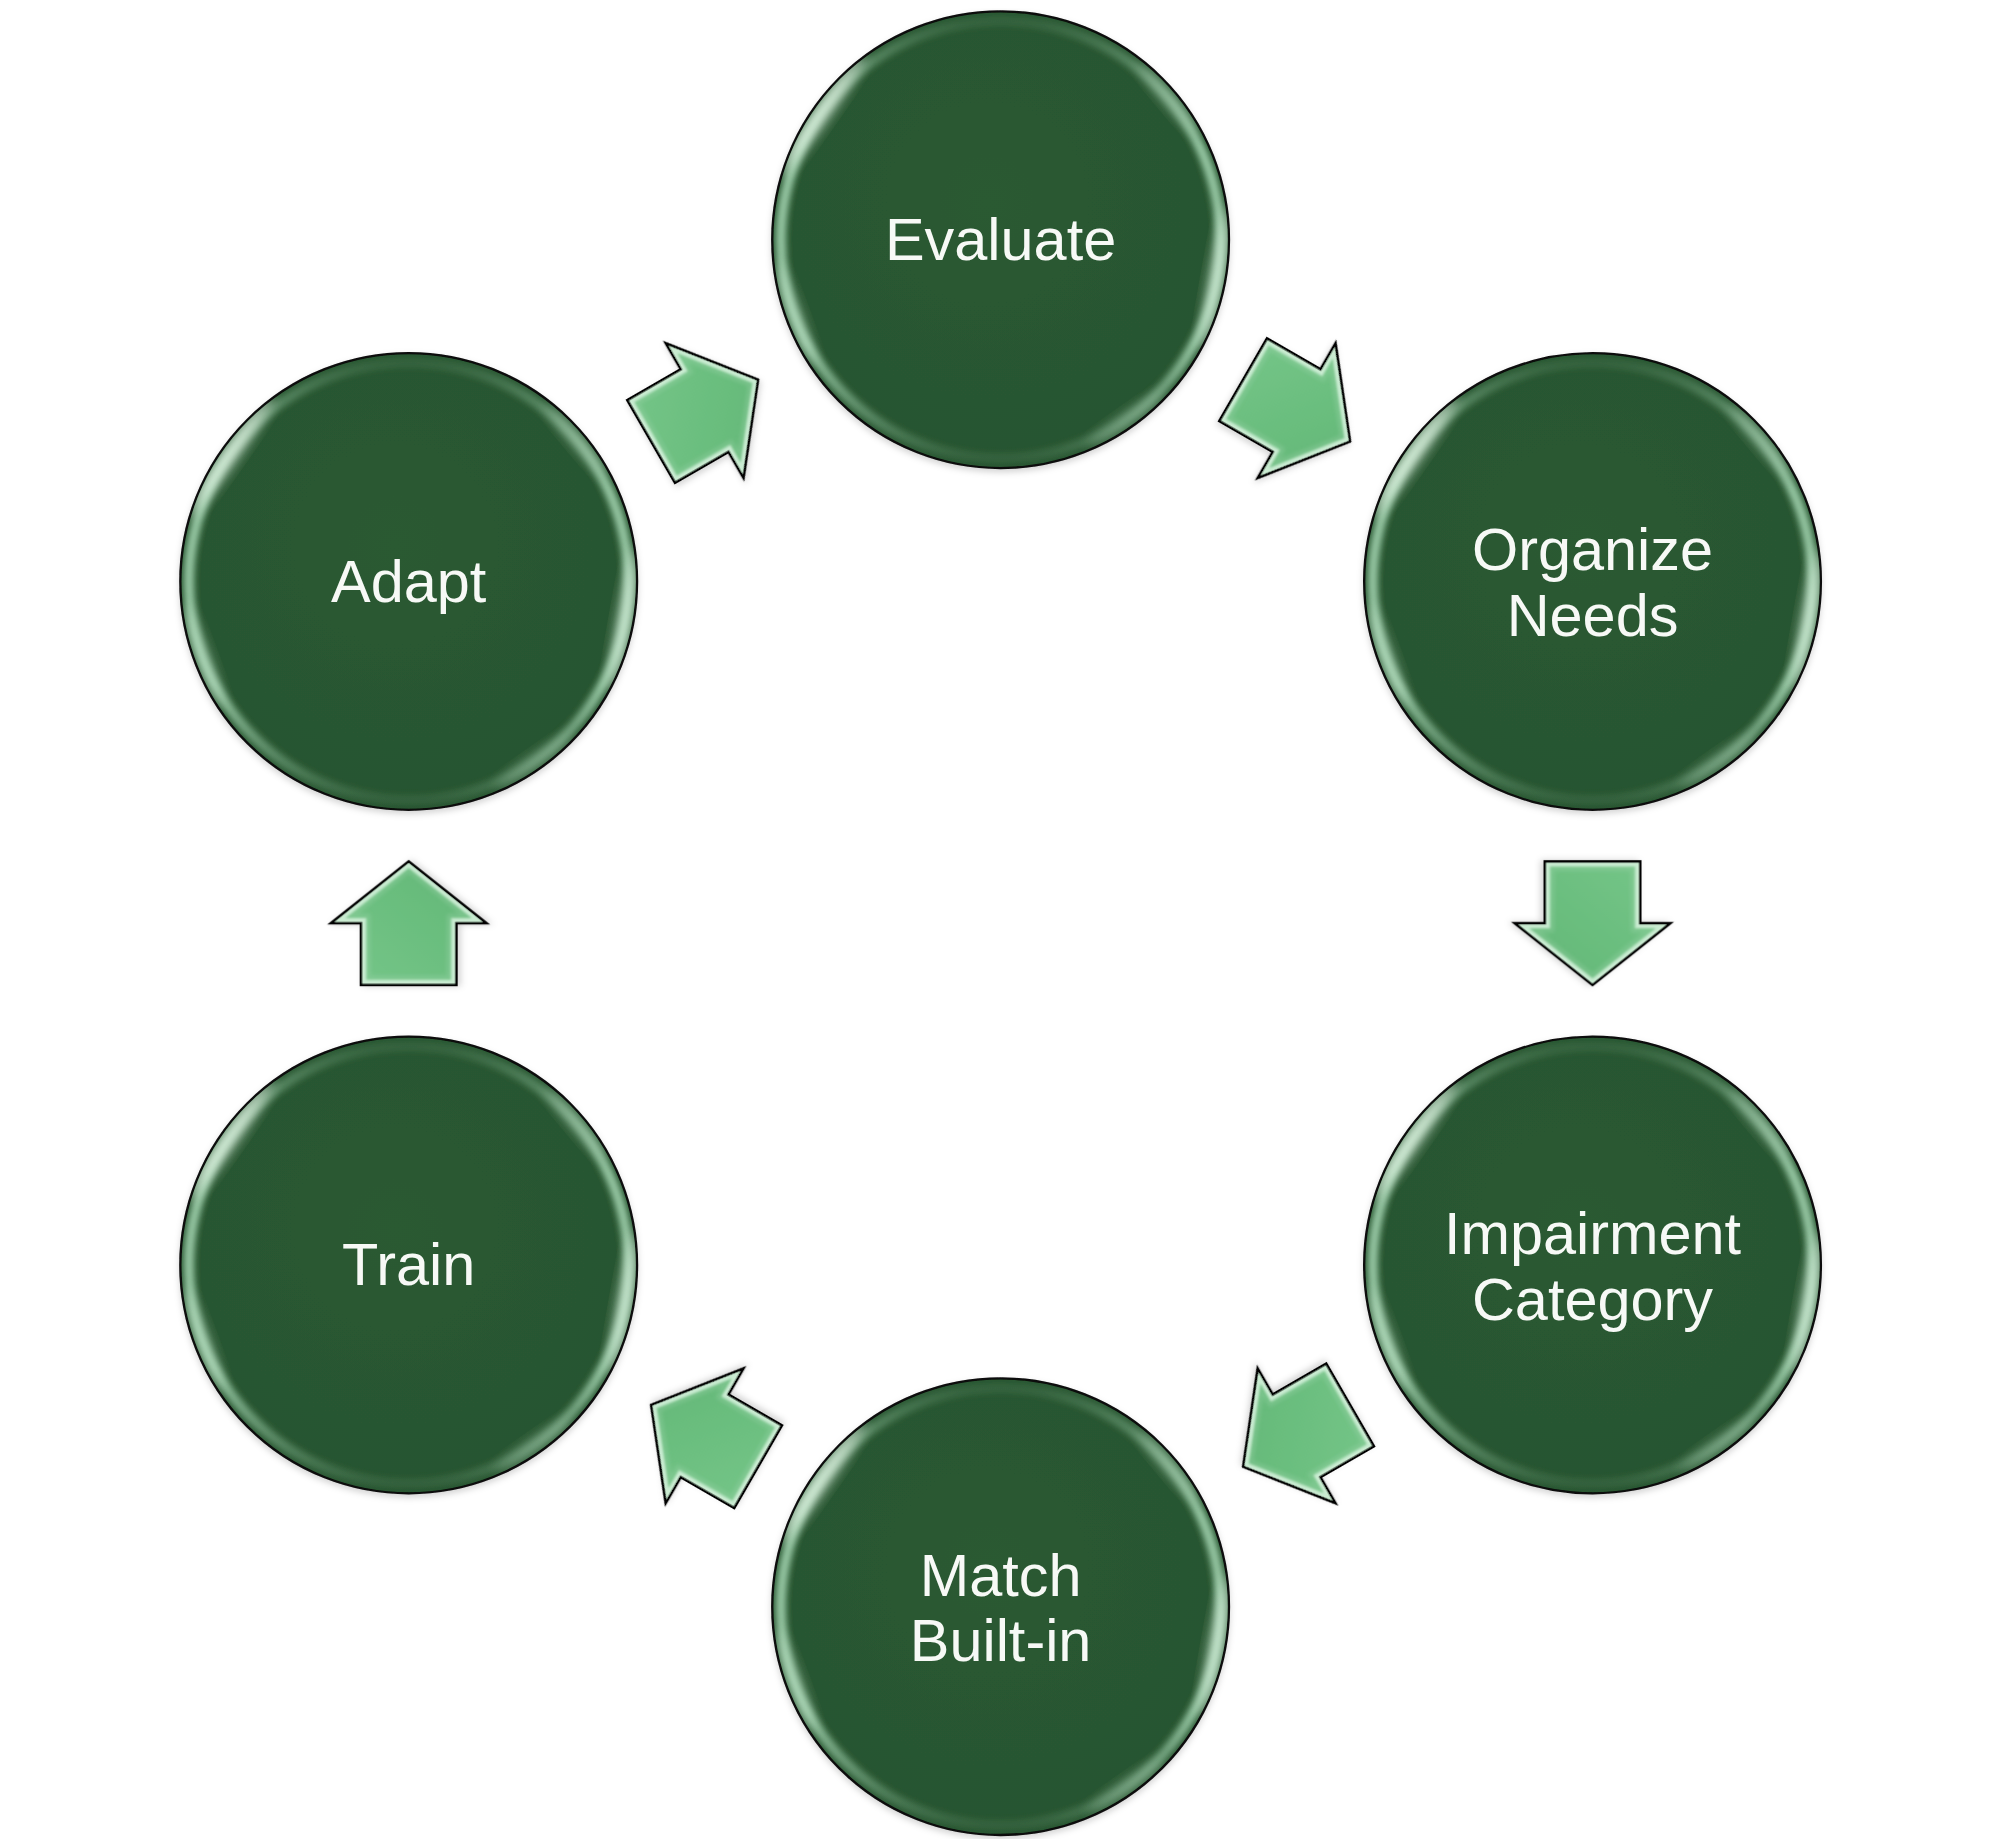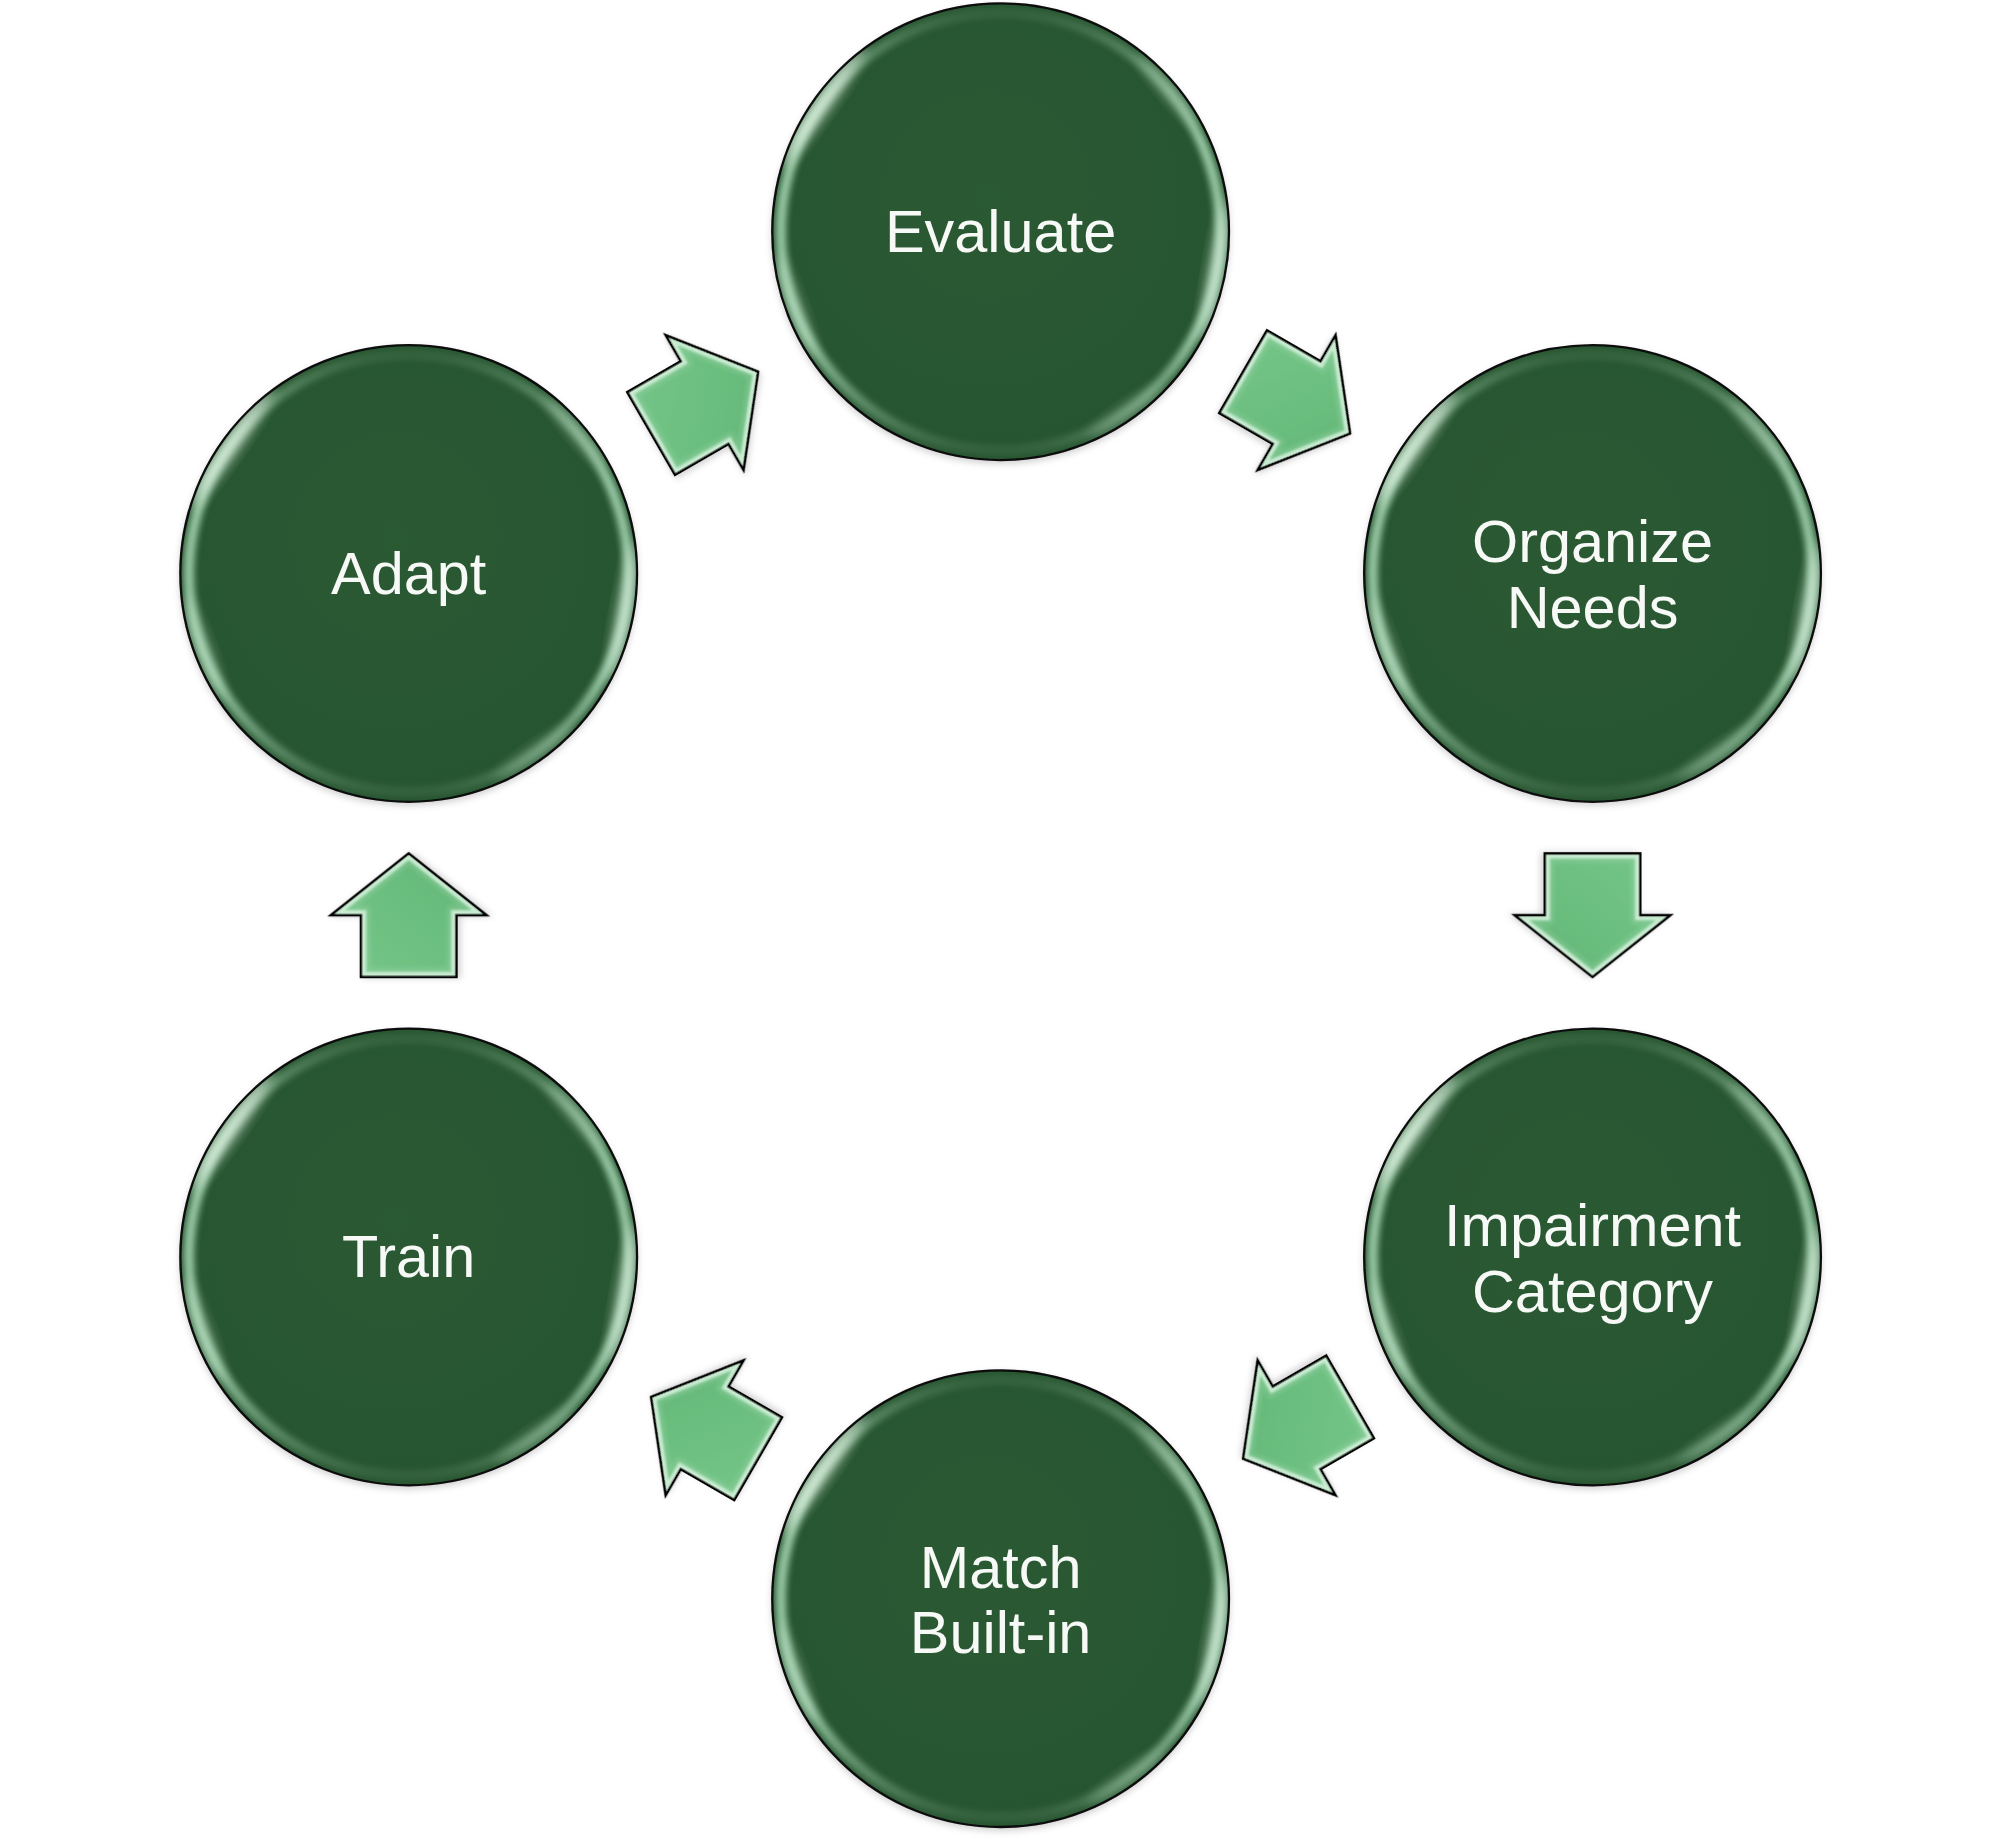--- a/index.html
+++ b/index.html
@@ -1,18 +1,18 @@
 <!DOCTYPE html>
 <html style="font-size:12.5px"><head>
 <meta charset="utf-8">
 <title>Cycle Diagram</title>
 <style>
 html,body{margin:0;padding:0;background:#ffffff;}
 body{width:2002px;height:1839px;overflow:hidden;font-family:"Liberation Sans",sans-serif;}
-#stage{position:absolute;left:0;top:0;width:2002px;height:1495px;}
+#stage{position:absolute;left:0;top:8px;width:2002px;height:1495px;}
 </style>
 </head>
 <body>
 <div id="stage">
 <svg xmlns="http://www.w3.org/2000/svg" width="2002" height="1839" viewBox="0 0 2560 2351">
 <defs>
 <radialGradient id="cg" cx="47%" cy="42%" r="65%">
  <stop offset="0%" stop-color="#2a5a33"></stop>
  <stop offset="100%" stop-color="#275430"></stop>
 </radialGradient>

